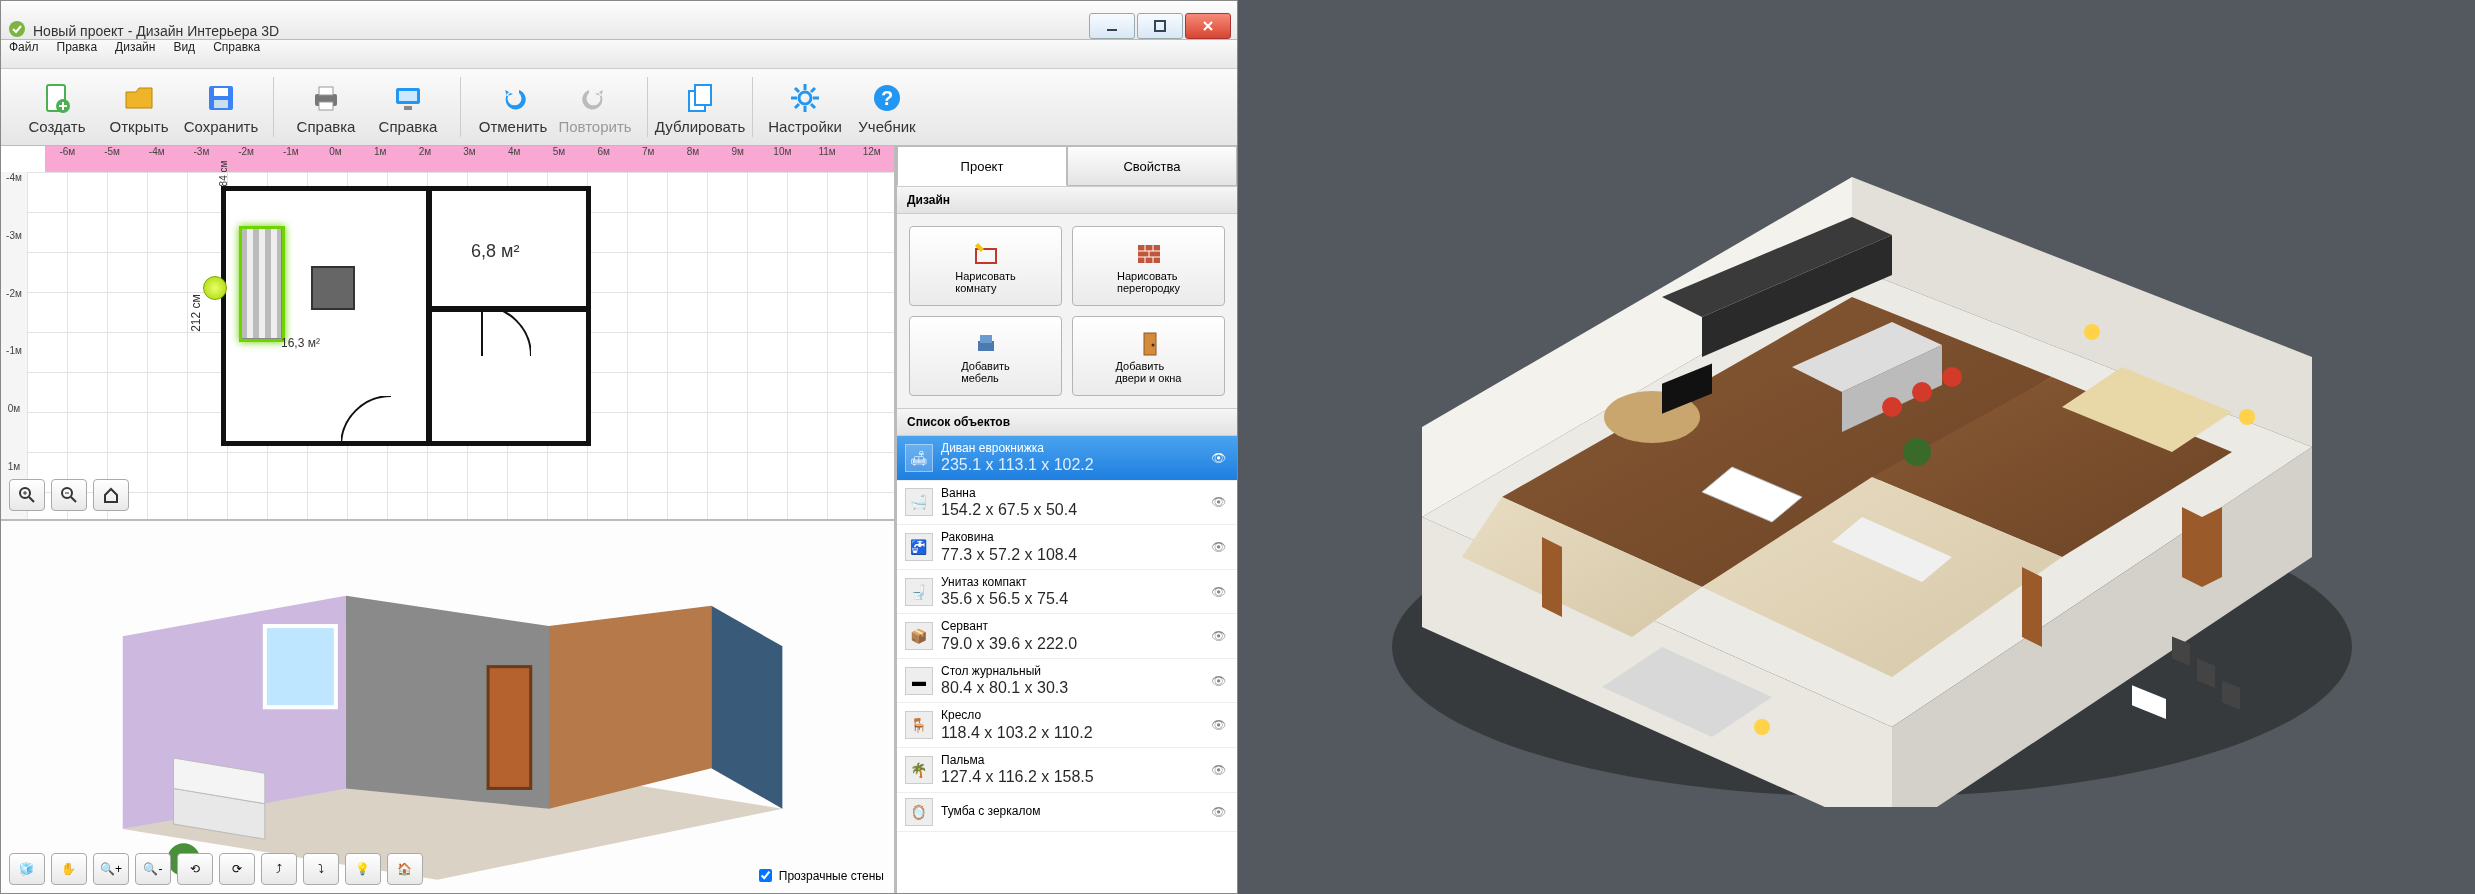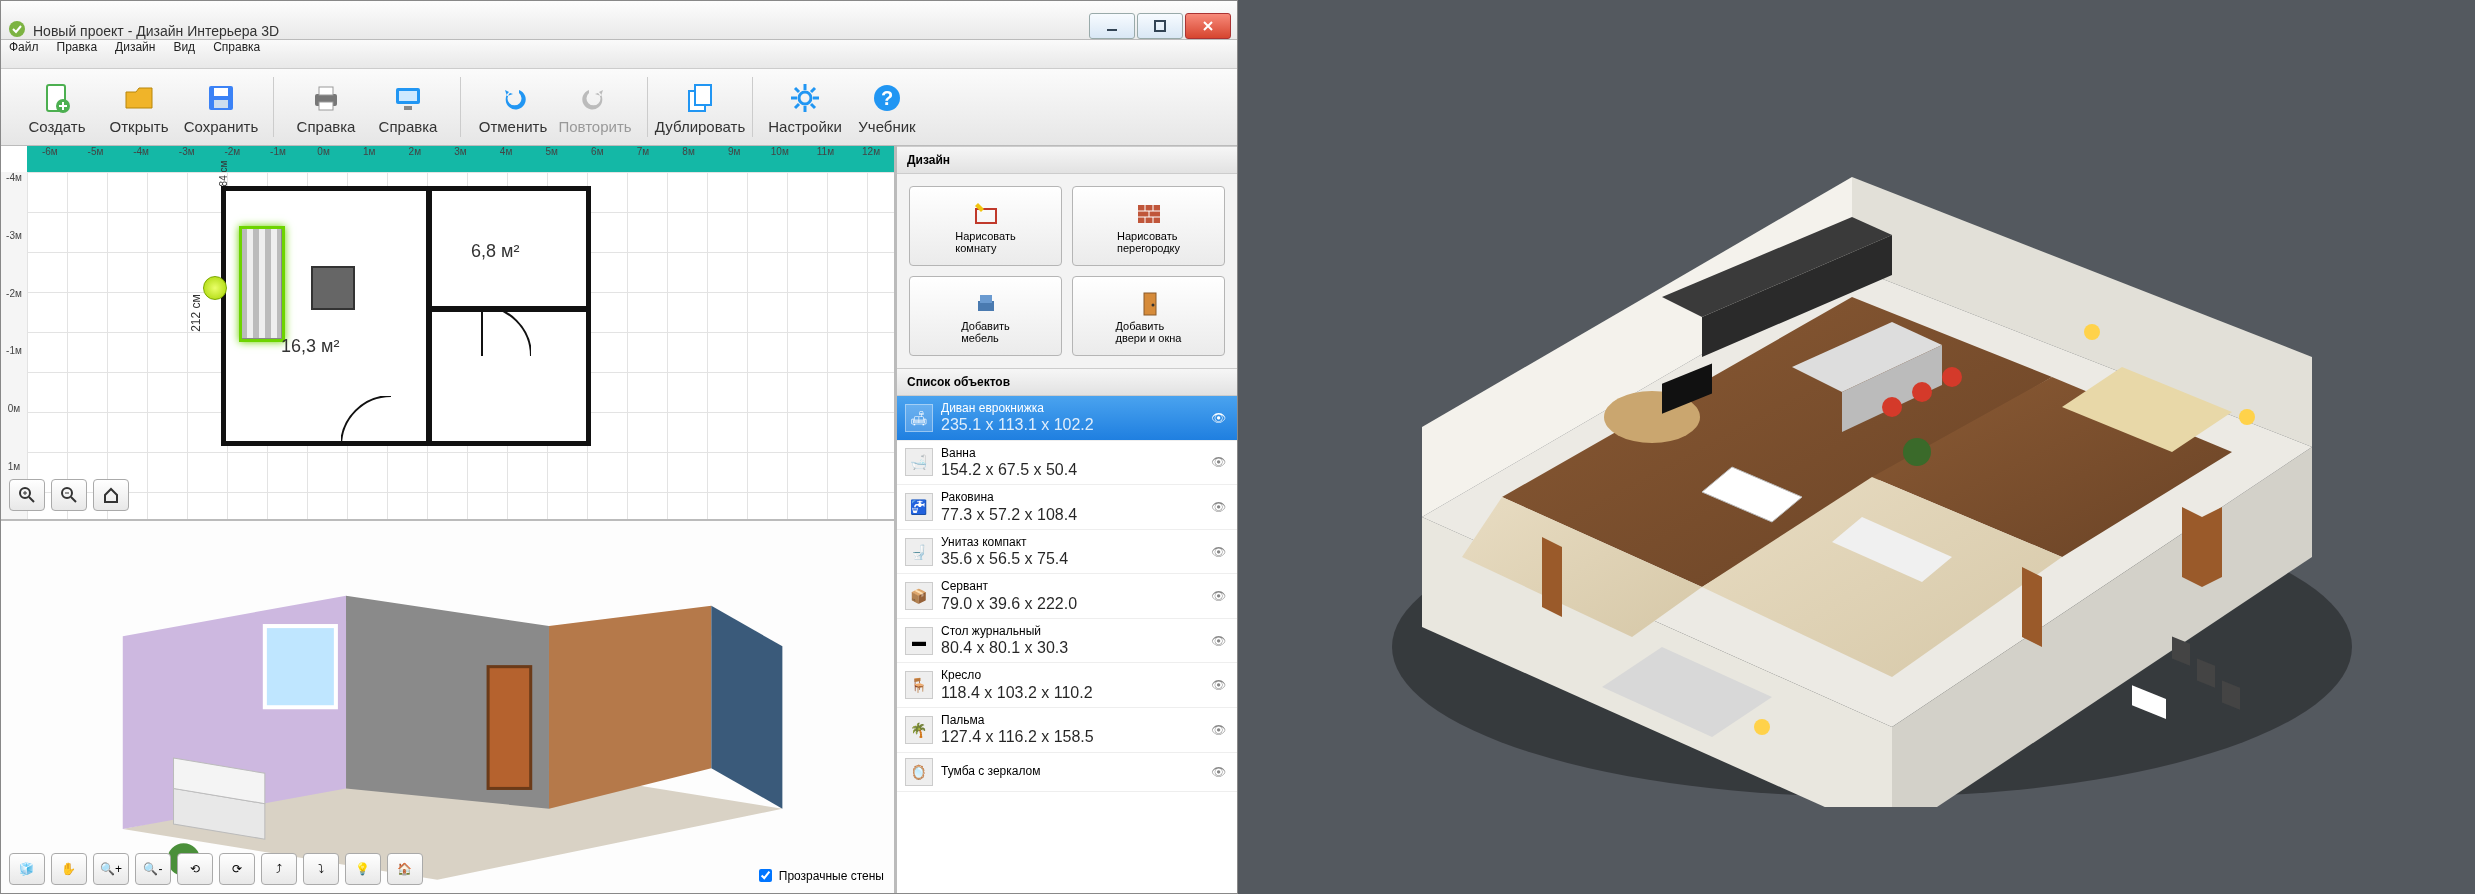--- a/index.html
+++ b/index.html
@@ -22,21 +22,21 @@
 .tsep{width:1px;height:60px;background:#ccc;margin:0 6px;}
 .tbtn{display:flex;flex-direction:column;align-items:center;justify-content:center;width:72px;cursor:pointer;}
 .tbtn .ic{width:36px;height:36px;display:flex;align-items:center;justify-content:center;}
 .tbtn .lbl{font-size:15px;color:#333;margin-top:2px;}
 .tbtn.disabled .lbl{color:#999;}
 
 .body{flex:1;display:flex;min-height:0;}
 .left{flex:1;display:flex;flex-direction:column;border-right:2px solid #bbb;min-width:0;}
 .plan{flex:1;background:#fff;position:relative;overflow:hidden;border-bottom:2px solid #bbb;}
 .grid{position:absolute;inset:26px 0 0 26px;background-image:linear-gradient(#e3e3e3 1px,transparent 1px),linear-gradient(90deg,#e3e3e3 1px,transparent 1px);background-size:40px 40px;}
-.ruler-h{position:absolute;top:0;left:26px;right:0;height:26px;background:#14b8a6;border-bottom:1px solid #aaa;display:flex;}
+.ruler-h{position:absolute;top:0;left:44px;right:0;height:26px;background:#f9a8d4;border-bottom:1px solid #aaa;display:flex;}
 .ruler-v{position:absolute;top:26px;left:0;bottom:0;width:26px;background:#f5f5f5;border-right:1px solid #aaa;display:flex;flex-direction:column;}
 .rtick{flex:1;font-size:10px;color:#444;text-align:center;position:relative;}
 .rtick::after{content:"";position:absolute;right:0;bottom:0;width:100%;height:1px;}
 .plan-controls{position:absolute;left:8px;bottom:8px;display:flex;gap:6px;}
 .pcbtn{width:34px;height:30px;background:linear-gradient(#fff,#e8e8e8);border:1px solid #aaa;border-radius:4px;display:flex;align-items:center;justify-content:center;}
 
 .fp{position:absolute;left:220px;top:40px;width:370px;height:260px;}
 .fp .wall{position:absolute;background:#fff;border:5px solid #111;box-sizing:border-box;}
 .fp .dim{position:absolute;font-size:12px;color:#333;}
 
@@ -267,21 +267,21 @@
             <div style="position:absolute;left:205px;top:0;width:6px;height:260px;background:#111;"></div>
 
             <div style="position:absolute;left:205px;top:120px;width:165px;height:6px;background:#111;"></div>
 
             <div style="position:absolute;left:18px;top:40px;width:40px;height:110px;background:repeating-linear-gradient(90deg,#bbb,#bbb 6px,#eee 6px,#eee 12px);border:2px solid #888;"></div>
             <div style="position:absolute;left:90px;top:80px;width:40px;height:40px;background:#666;border:2px solid #333;"></div>
 
             <div style="position:absolute;left:18px;top:40px;width:40px;height:110px;border:3px solid #6dd400;box-shadow:0 0 8px #6dd400;"></div>
             <div style="position:absolute;left:-18px;top:90px;width:22px;height:22px;border-radius:50%;background:radial-gradient(#eaff6a,#a6d400);border:1px solid #7ba800;"></div>
 
-            <span class="dim" style="left:60px;top:150px;font-size:18px;">16,3 м²</span>
+            <span class="dim" style="left:60px;top:150px;font-size:12px;">16,3 м²</span>
             <span class="dim" style="left:250px;top:55px;font-size:18px;">6,8 м²</span>
 
             <span class="dim" style="left:-44px;top:120px;transform:rotate(-90deg);">212 см</span>
             <span class="dim" style="left:-10px;top:-18px;transform:rotate(-90deg);font-size:10px;">84 см</span>
 
             <svg style="position:absolute;left:260px;top:120px;" width="50" height="50">
                 <path d="M0 0 A50 50 0 0 1 50 50" fill="none" stroke="#111" stroke-width="2"></path>
                 <line x1="0" y1="0" x2="0" y2="50" stroke="#111" stroke-width="4"></line>
               </svg>
             <svg style="position:absolute;left:120px;top:210px;" width="50" height="50">
@@ -347,20 +347,24 @@
             <div class="pcbtn">🏠</div>
           </div>
           <label class="chk">
             <input type="checkbox" checked="" style="">
             <span>Прозрачные стены</span>
           </label>
         </div>
       </div>
 
       <div class="right">
+        <div class="tabs">
+          <div class="tab active">Проект</div>
+          <div class="tab">Свойства</div>
+        </div>
         <div class="section-h">Дизайн</div>
         <div class="design-btns" id="designbtns">
             <div class="dbtn">
               <div>
                 <svg width="28" height="28">
                   <rect x="4" y="10" width="20" height="14" fill="none" stroke="#c0392b" stroke-width="2"></rect>
                   <path d="M6 4l6 6-3 3-6-6z" fill="#f1c40f"></path>
                 </svg>
               </div>
               <div style="white-space:pre-line">Нарисовать

